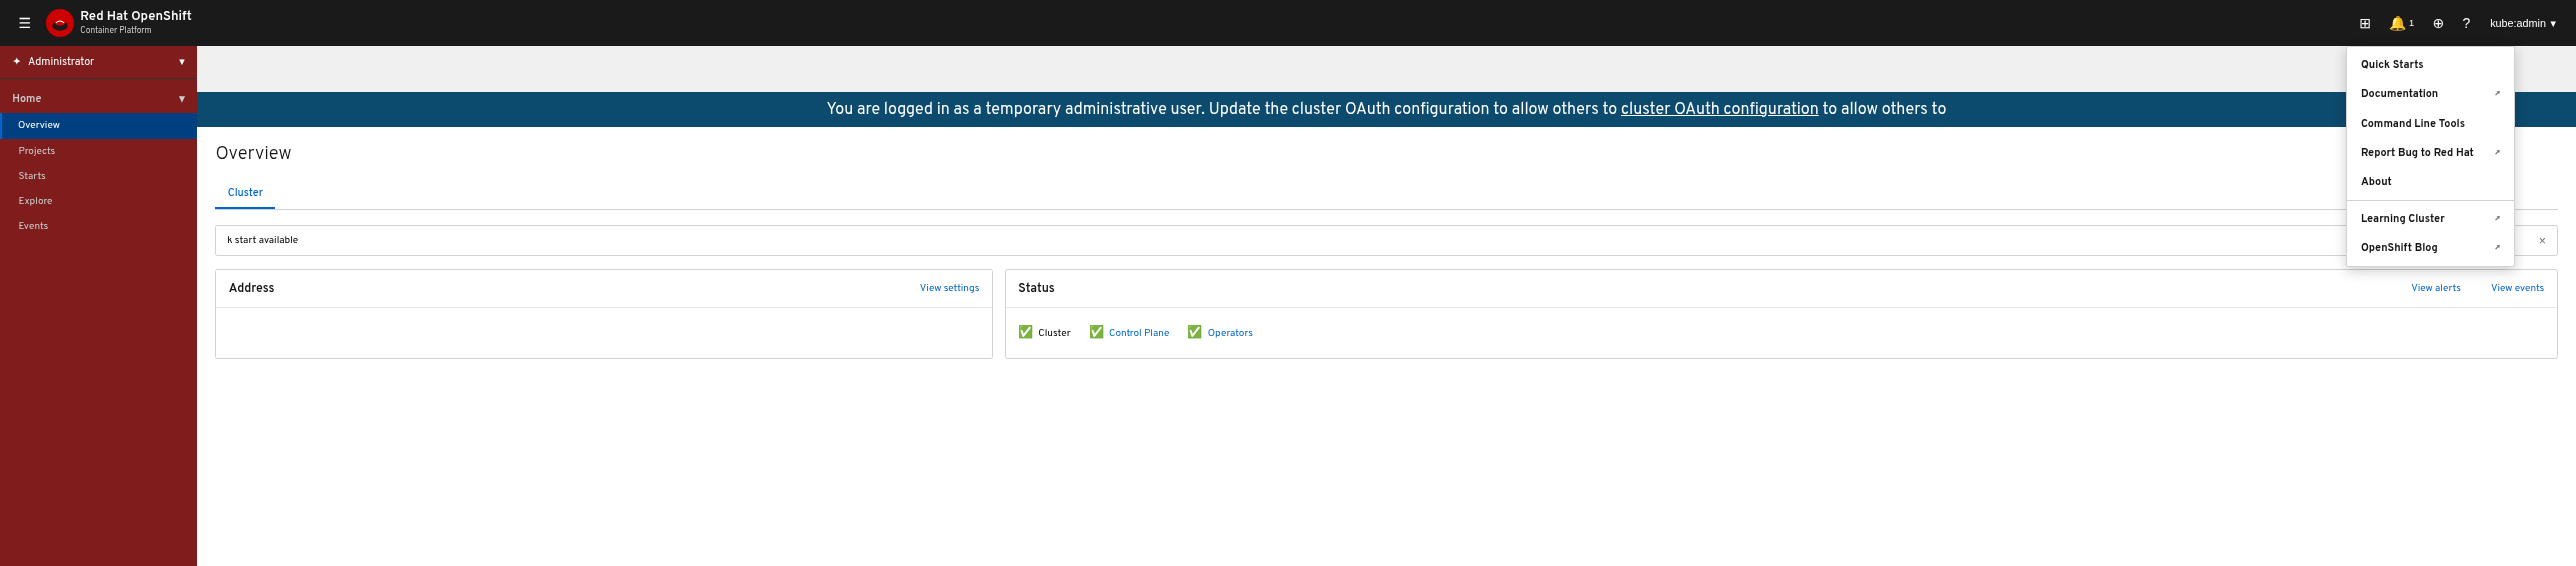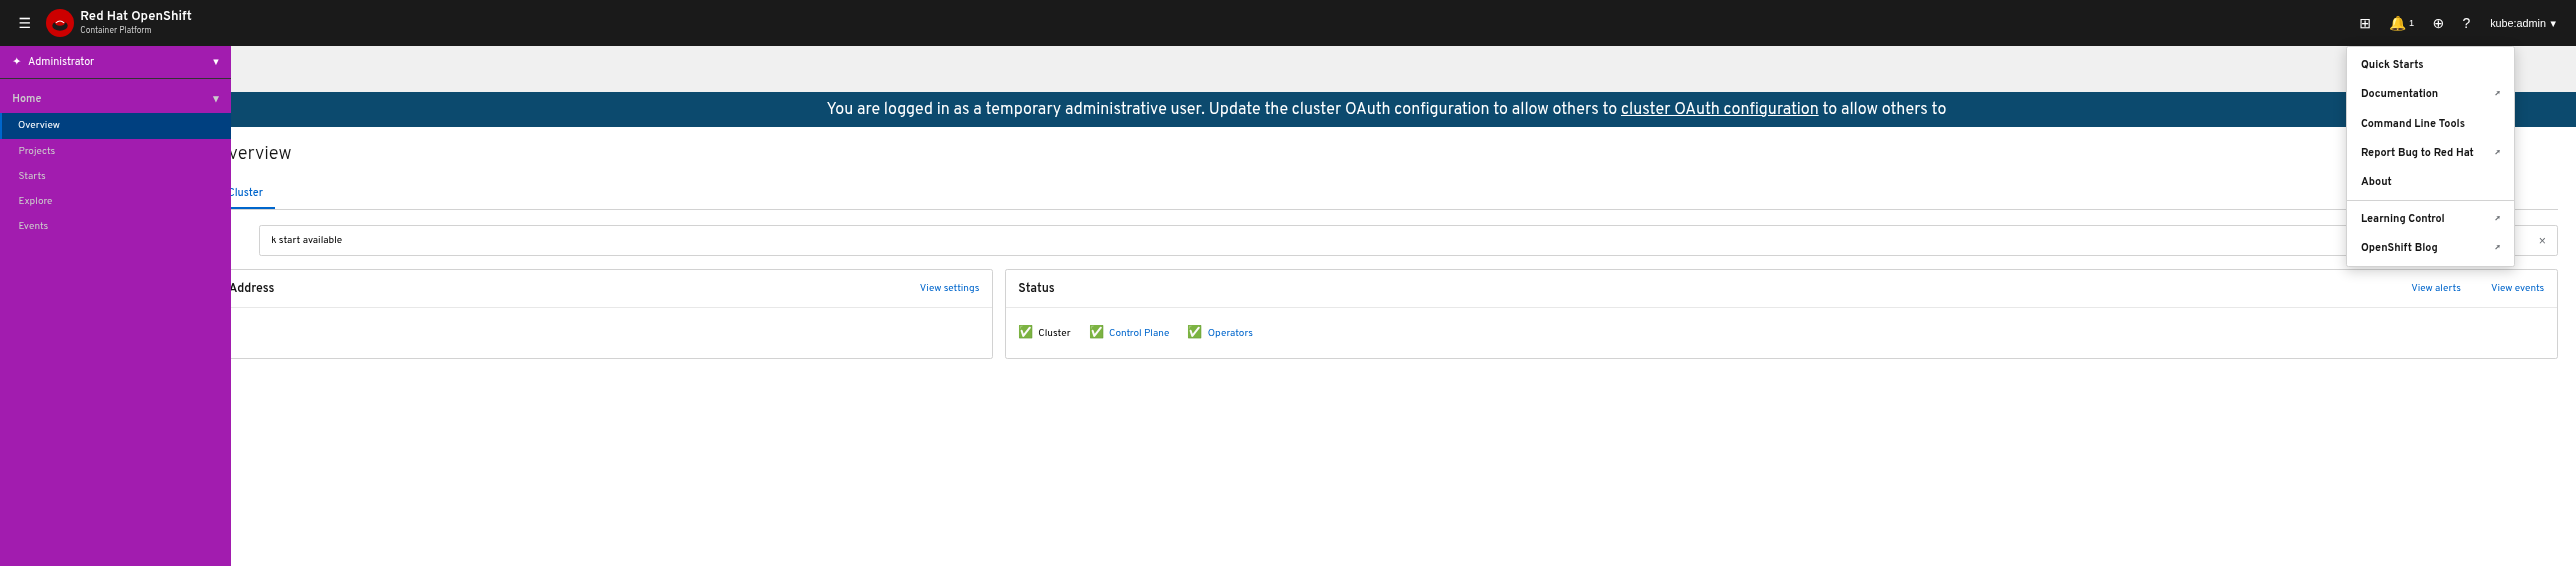--- a/index.html
+++ b/index.html
@@ -81,22 +81,22 @@
       align-items: center;
       gap: 4.6px;
     }
 
     
     .sidebar {
       position: fixed;
       left: 0;
       top: 46px;
       bottom: 0;
-      width: 231px;
-      background: #a21caf;
+      width: 197px;
+      background: #7f1d1d;
       overflow-y: auto;
       z-index: 100;
     }
     .sidebar-role {
       display: flex;
       align-items: center;
       justify-content: space-between;
       padding: 9.2px 12.3px;
       color: #fff;
       font-size: 10.8px;
@@ -277,21 +277,20 @@
     
     .quickstart-banner {
       background: #fff;
       border: 0.8px solid #d2d2d2;
       border-radius: 2.3px;
       padding: 7.7px 10.8px;
       display: flex;
       justify-content: space-between;
       font-size: 10px;
       margin-bottom: 12.3px;
-      margin-left: 44px;
     }
     .quickstart-banner .close-btn {
       cursor: pointer;
       color: #6a6e73;
       font-size: 12.3px;
       background: none;
       border: none;
     }
 
     
@@ -443,21 +442,21 @@
   </a>
   <a class="dropdown-item">
     <span>Report Bug to Red Hat</span>
     <span class="ext-icon">↗</span>
   </a>
   <a class="dropdown-item">
     <span>About</span>
   </a>
   <div class="dropdown-divider"></div>
   <a class="dropdown-item">
-    <span>Learning Control</span>
+    <span>Learning Cluster</span>
     <span class="ext-icon">↗</span>
   </a>
   <a class="dropdown-item">
     <span>OpenShift Blog</span>
     <span class="ext-icon">↗</span>
   </a>
 </div>
 
 
 </body></html>

